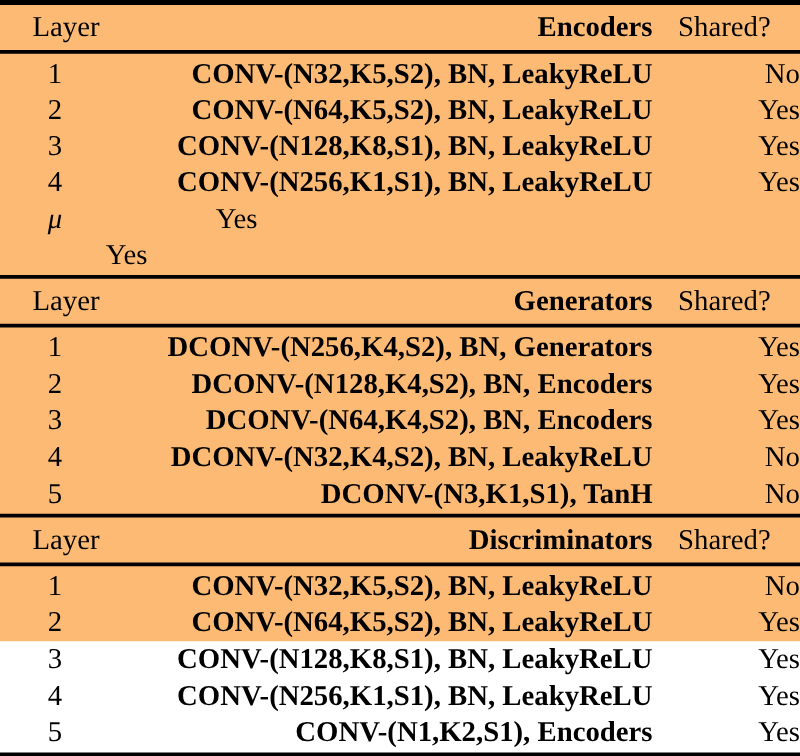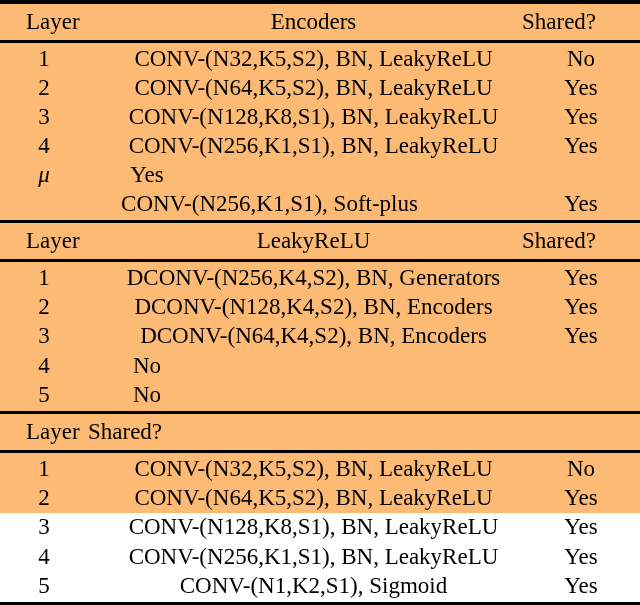--- a/index.html
+++ b/index.html
@@ -19,23 +19,23 @@
   .rule { height: 3px; background: #000000; flex: 0 0 auto; }
   .rule.heavy { height: 4px; }
   .head-row { height: 36px; display: flex; align-items: center; flex: 0 0 auto; }
   .rows { display: flex; flex-direction: column; justify-content: space-evenly; flex: 0 0 auto; }
   .rows-6 { height: 177px; }
   .rows-5 { height: 149px; }
   .data-row { display: flex; align-items: center; height: 27px; flex: 0 0 auto; }
   .cell { white-space: nowrap; }
   .c-layer { width: 88px; text-align: center; box-sizing: border-box; }
   .head-layer { text-align: left; padding-left: 26px; }
-  .c-desc { flex: 1 1 auto; padding-left: 17px; text-align: center; }
-  .c-shared { width: 118px; text-align: center; box-sizing: border-box; }
-  .head-shared { text-align: left; padding-right: 3px; }
+  .c-desc { flex: 1 1 auto; padding-left: 17px; text-align: right; font-weight: bold; }
+  .c-shared { width: 118px; text-align: right; box-sizing: border-box; }
+  .head-shared { text-align: center; padding-right: 3px; }
   .sup { font-size: 14px; vertical-align: super; line-height: 0; }
   .greek { font-style: italic; }
 </style>
 </head>
 <body>
 
 <div class="tbl">
 
   <div class="rule heavy"></div>
 
@@ -64,30 +64,29 @@
     <div class="data-row">
       <div class="cell c-layer"><span class="sym">4</span><sup class="sup"></sup></div>
       <div class="cell c-desc">CONV-(N256,K1,S1), BN, LeakyReLU</div>
       <div class="cell c-shared">Yes</div>
     </div>
     <div class="data-row">
       <div class="cell c-layer"><span class="sym greek">μ</span><sup class="sup"></sup></div>
       <div class="cell c-shared">Yes</div>
     </div>
     <div class="data-row">
-      <div class="cell c-desc">CONV-(N256,K1,S1), Soft-plus</div>
       <div class="cell c-shared">Yes</div>
     </div>
   </div>
 
   <div class="rule"></div>
 
   <div class="head-row">
     <div class="cell c-layer head-layer">Layer</div>
-    <div class="cell c-desc">LeakyReLU</div>
+    <div class="cell c-desc">Generators</div>
     <div class="cell c-shared head-shared">Shared?</div>
   </div>
   <div class="rule"></div>
   <div class="rows rows-5">
     <div class="data-row">
       <div class="cell c-layer"><span class="sym">1</span><sup class="sup"></sup></div>
       <div class="cell c-desc">DCONV-(N256,K4,S2), BN, Generators</div>
       <div class="cell c-shared">Yes</div>
     </div>
     <div class="data-row">
@@ -95,32 +94,35 @@
       <div class="cell c-desc">DCONV-(N128,K4,S2), BN, Encoders</div>
       <div class="cell c-shared">Yes</div>
     </div>
     <div class="data-row">
       <div class="cell c-layer"><span class="sym">3</span><sup class="sup"></sup></div>
       <div class="cell c-desc">DCONV-(N64,K4,S2), BN, Encoders</div>
       <div class="cell c-shared">Yes</div>
     </div>
     <div class="data-row">
       <div class="cell c-layer"><span class="sym">4</span><sup class="sup"></sup></div>
+      <div class="cell c-desc">DCONV-(N32,K4,S2), BN, LeakyReLU</div>
       <div class="cell c-shared">No</div>
     </div>
     <div class="data-row">
       <div class="cell c-layer"><span class="sym">5</span><sup class="sup"></sup></div>
+      <div class="cell c-desc">DCONV-(N3,K1,S1), TanH</div>
       <div class="cell c-shared">No</div>
     </div>
   </div>
 
   <div class="rule"></div>
 
   <div class="head-row">
     <div class="cell c-layer head-layer">Layer</div>
+    <div class="cell c-desc">Discriminators</div>
     <div class="cell c-shared head-shared">Shared?</div>
   </div>
   <div class="rule"></div>
   <div class="rows rows-5">
     <div class="data-row">
       <div class="cell c-layer"><span class="sym">1</span><sup class="sup"></sup></div>
       <div class="cell c-desc">CONV-(N32,K5,S2), BN, LeakyReLU</div>
       <div class="cell c-shared">No</div>
     </div>
     <div class="data-row">
@@ -133,20 +135,20 @@
       <div class="cell c-desc">CONV-(N128,K8,S1), BN, LeakyReLU</div>
       <div class="cell c-shared">Yes</div>
     </div>
     <div class="data-row">
       <div class="cell c-layer"><span class="sym">4</span><sup class="sup"></sup></div>
       <div class="cell c-desc">CONV-(N256,K1,S1), BN, LeakyReLU</div>
       <div class="cell c-shared">Yes</div>
     </div>
     <div class="data-row">
       <div class="cell c-layer"><span class="sym">5</span><sup class="sup"></sup></div>
-      <div class="cell c-desc">CONV-(N1,K2,S1), Sigmoid</div>
+      <div class="cell c-desc">CONV-(N1,K2,S1), Encoders</div>
       <div class="cell c-shared">Yes</div>
     </div>
   </div>
 
   <div class="rule heavy"></div>
 
 </div>
 
 </body></html>

